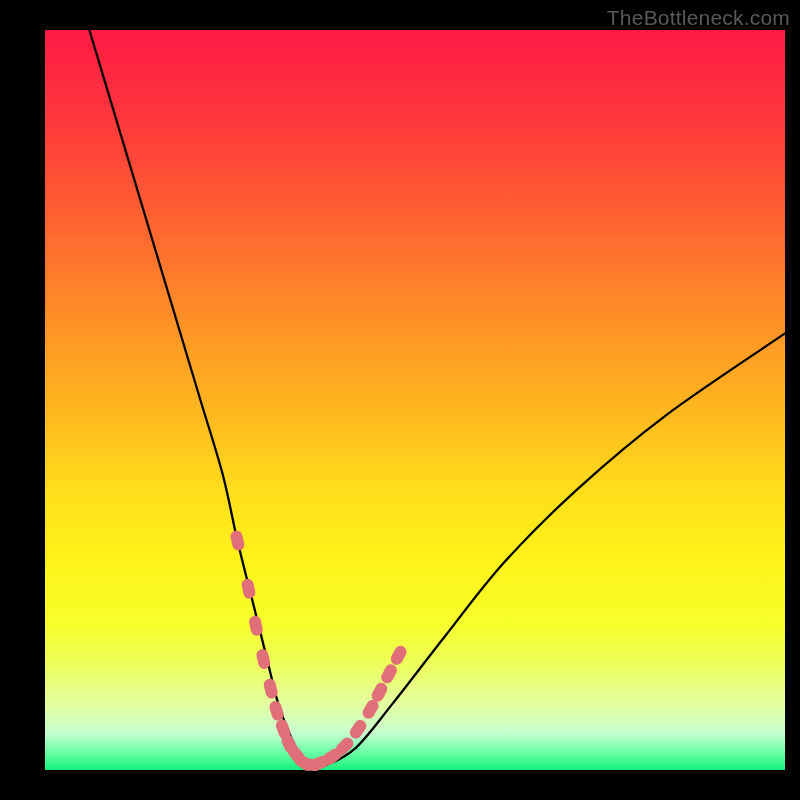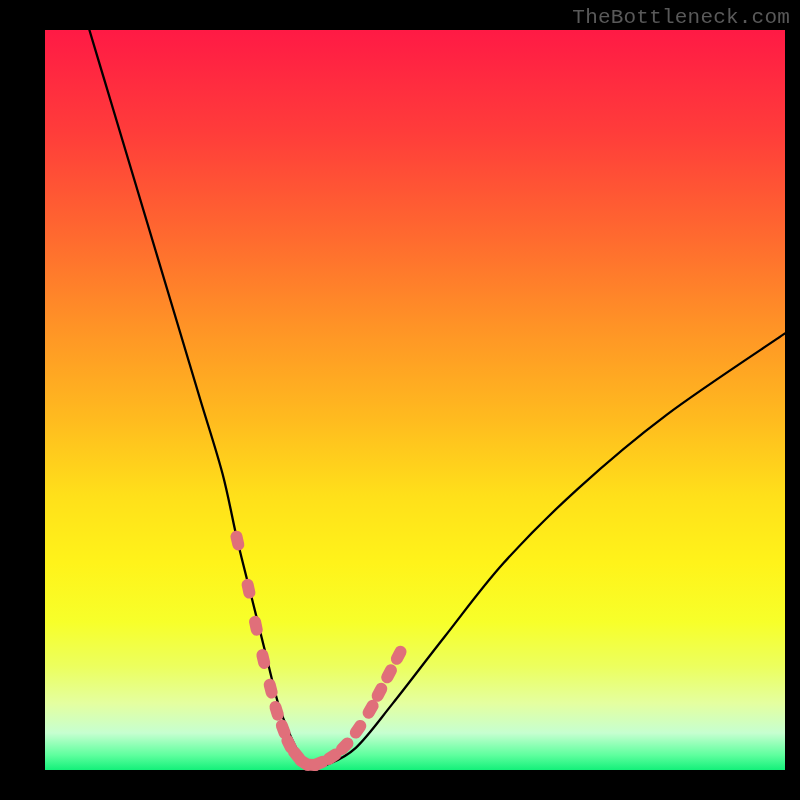--- a/index.html
+++ b/index.html
@@ -43,21 +43,20 @@
     );
   }
   .watermark {
     position: absolute;
     top: 6px;
     right: 10px;
     color: #595959;
     font-size: 21px;
     letter-spacing: 0.2px;
     font-weight: 400;
-    font-family: Liberation Mono, monospace;
   }
   svg.curve-layer {
     position: absolute;
     left: 0;
     top: 0;
     width: 740px;
     height: 740px;
     overflow: visible;
   }
 </style>

